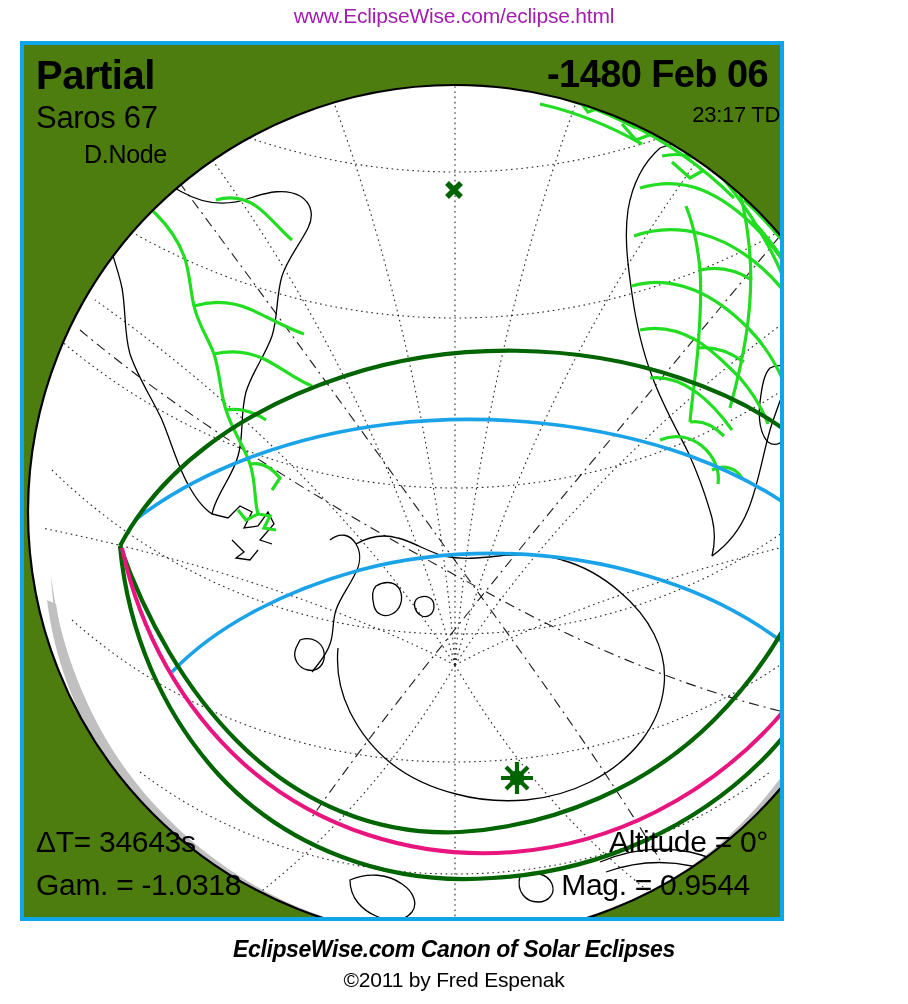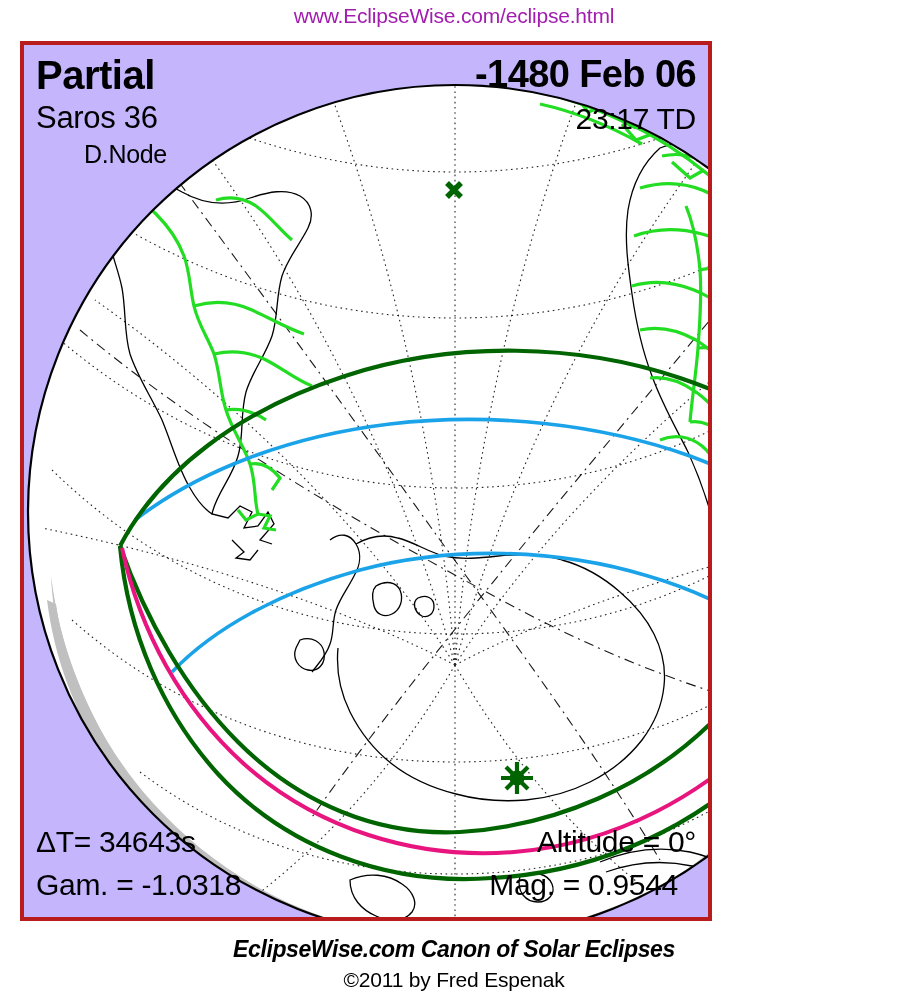--- a/index.html
+++ b/index.html
@@ -5,32 +5,32 @@
   html,body{margin:0;padding:0;background:#fff;}
   body{width:908px;height:1004px;font-family:"Liberation Sans",sans-serif;color:#000;overflow:hidden;}
   .page{position:relative;width:908px;height:1004px;}
 
   .url-bar{
     position:absolute;left:0;top:4px;width:908px;text-align:center;
     font-size:21px;letter-spacing:-0.2px;color:#a21caf;
   }
 
   .frame{
-    position:absolute;left:20px;top:41px;width:692px;height:880px;
-    border:4px solid #b91c1c;box-sizing:border-box;background:#c4b5fd;overflow:hidden;
+    position:absolute;left:20px;top:41px;width:764px;height:880px;
+    border:4px solid #0ea5e9;box-sizing:border-box;background:#4d7c0f;overflow:hidden;
   }
   .map-clip{position:absolute;left:0;top:0;width:856px;height:872px;overflow:hidden;}
   .map-svg{position:absolute;left:-24px;top:-45px;}
 
   .hdr{position:absolute;z-index:8;line-height:1;white-space:nowrap;}
   .hdr-partial{left:12px;top:10px;font-size:40px;font-weight:bold;letter-spacing:-0.5px;}
   .hdr-saros{left:12px;top:57px;font-size:31px;letter-spacing:-0.3px;}
   .hdr-node{left:12px;top:97px;font-size:25px;letter-spacing:-0.3px;margin-left:48px;}
   .hdr-date{right:12px;top:10px;font-size:38px;font-weight:bold;letter-spacing:-0.6px;text-align:center;}
-  .hdr-time{right:12px;top:59px;font-size:30px;letter-spacing:-0.3px;text-align:right;}
+  .hdr-time{right:0;top:59px;font-size:22px;letter-spacing:-0.3px;text-align:right;}
 
   .ftr{position:absolute;z-index:8;line-height:1;white-space:nowrap;font-size:30px;letter-spacing:-0.3px;}
   .ftr-dt{left:12px;bottom:60px;}
   .ftr-gam{left:12px;bottom:17px;text-align:center;}
   .ftr-alt{right:12px;bottom:60px;text-align:right;}
   .ftr-mag{right:30px;bottom:17px;text-align:right;}
 
   .credit{position:absolute;left:0;width:908px;text-align:center;}
   .credit-1{top:936px;font-size:23px;font-weight:bold;font-style:italic;letter-spacing:-0.4px;}
   .credit-2{top:968px;font-size:21px;letter-spacing:-0.2px;}
@@ -257,21 +257,21 @@
                    M 506 767 L 528 789 M 528 767 L 506 789" stroke="#006400" stroke-width="4.2"></path>
         </g>
 
       </g>
 
       <circle cx="455" cy="512" r="427" fill="none" stroke="#000" stroke-width="2.2"></circle>
     </svg>
     </div>
 
     <div class="hdr hdr-partial">Partial</div>
-    <div class="hdr hdr-saros">Saros  36</div>
+    <div class="hdr hdr-saros">Saros  67</div>
     <div class="hdr hdr-node">D.Node</div>
     <div class="hdr hdr-date">-1480 Feb 06</div>
     <div class="hdr hdr-time">23:17 TD</div>
 
     <div class="ftr ftr-dt">ΔT=  34643s</div>
     <div class="ftr ftr-gam">Gam. = -1.0318</div>
     <div class="ftr ftr-alt">Altitude =  0°</div>
     <div class="ftr ftr-mag">Mag. = 0.9544</div>
 
   </div>

